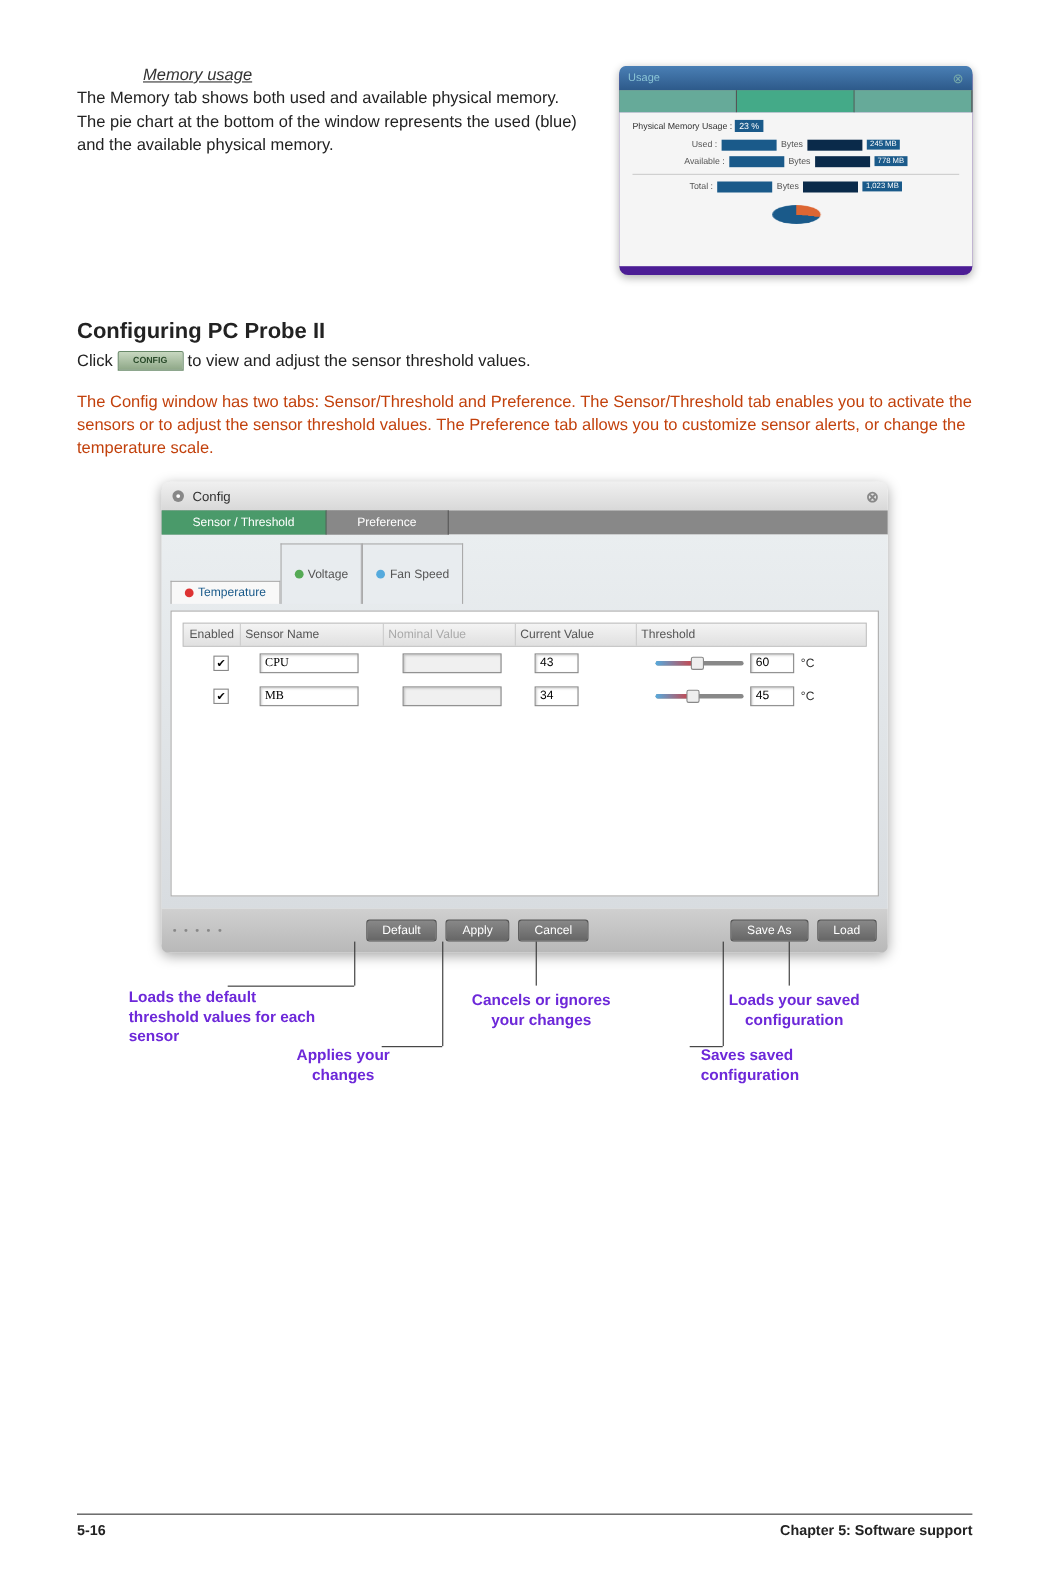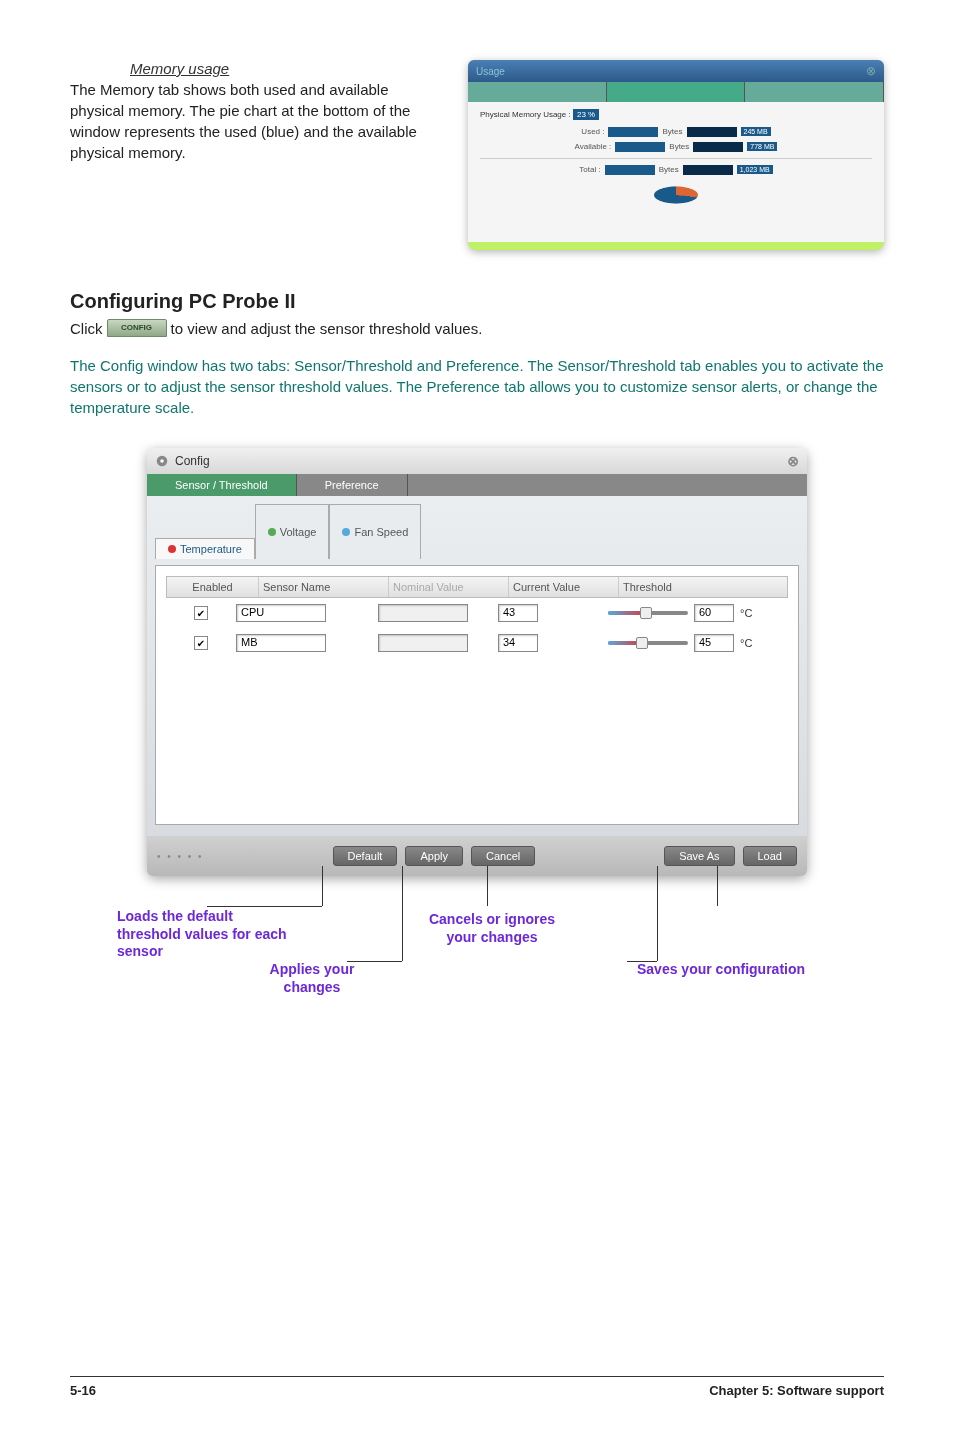--- a/index.html
+++ b/index.html
@@ -30,23 +30,23 @@
       margin-left: 60px;
       margin-bottom: 2px;
       color: #333;
     }
     .memory-para {
       font-size: 15px;
       line-height: 1.4;
       color: #222;
     }
     .memory-screenshot {
-      width: 416px;
+      width: 321px;
       height: 190px;
-      background: #bef264;
+      background: #4c1d95;
       border-radius: 8px;
       box-shadow: 0 2px 8px rgba(0,0,0,0.3);
       position: relative;
     }
     .ms-header {
       background: linear-gradient(180deg, #4a7fb5, #2d5a8a);
       height: 22px;
       border-radius: 6px 6px 0 0;
       display: flex;
       align-items: center;
@@ -163,22 +163,22 @@
       position: relative;
       font-size: 8px;
       text-align: center;
       line-height: 16px;
       color: #2a4a2a;
       font-weight: bold;
     }
     .config-para {
       font-size: 15px;
       line-height: 1.4;
-      color: #0f766e;
-      margin-bottom: 30px;
+      color: #c2410c;
+      margin-bottom: 20px;
     }
 
     .config-window {
       width: 660px;
       margin: 0 auto;
       background: #fff;
       border-radius: 8px;
       box-shadow: 0 3px 12px rgba(0,0,0,0.35);
     }
     .cw-header {
@@ -262,33 +262,33 @@
       padding: 10px;
       height: 260px;
     }
     .cw-headers {
       display: flex;
       background: linear-gradient(180deg, #f4f4f4, #e0e0e0);
       border: 1px solid #bbb;
       font-size: 11px;
       color: #555;
     }
-    .cw-col-enabled { width: 92px; padding: 4px; border-right: 1px solid #ccc; text-align: center; }
+    .cw-col-enabled { width: 52px; padding: 4px; border-right: 1px solid #ccc; text-align: center; }
     .cw-col-sensor { width: 130px; padding: 4px; border-right: 1px solid #ccc; }
     .cw-col-nominal { width: 120px; padding: 4px; border-right: 1px solid #ccc; color: #aaa; }
     .cw-col-current { width: 110px; padding: 4px; border-right: 1px solid #ccc; }
     .cw-col-threshold { flex: 1; padding: 4px; }
     .cw-row {
       display: flex;
       align-items: center;
       padding: 6px 0;
       font-size: 11px;
     }
     .cw-cell-enabled { width: 70px; text-align: center; }
-    .cw-cell-sensor { width: 142px; }
+    .cw-cell-sensor { width: 130px; font-family: Liberation Serif, serif; }
     .cw-cell-nominal { width: 120px; }
     .cw-cell-current { width: 110px; }
     .cw-cell-threshold { flex: 1; display: flex; align-items: center; gap: 6px; }
     .cw-check {
       width: 14px;
       height: 14px;
       border: 1px solid #888;
       background: #fff;
       display: inline-flex;
       align-items: center;
@@ -562,22 +562,23 @@
   <div class="callout" style="left:-30px; top:22px; width:180px; text-align:left;">Loads the default threshold values for each sensor</div>
 
   <div class="callout-line" style="left:255px; top:-20px; width:1px; height:95px;"></div>
   <div class="callout-line" style="left:200px; top:75px; width:55px; height:1px;"></div>
   <div class="callout" style="left:100px; top:75px; width:130px;">Applies your changes</div>
 
   <div class="callout-line" style="left:340px; top:-20px; width:1px; height:40px;"></div>
   <div class="callout" style="left:280px; top:25px; width:130px;">Cancels or ignores your changes</div>
 
   <div class="callout-line" style="left:570px; top:-20px; width:1px; height:40px;"></div>
+  <div class="callout" style="left:490px; top:25px; width:170px;">Loads your saved configuration</div>
 
   <div class="callout-line" style="left:510px; top:-20px; width:1px; height:95px;"></div>
   <div class="callout-line" style="left:480px; top:75px; width:30px; height:1px;"></div>
-  <div class="callout" style="left:490px; top:75px; width:170px; text-align:left;">Saves your configuration</div>
+  <div class="callout" style="left:490px; top:75px; width:170px; text-align:left;">Saves saved configuration</div>
 </div>
 
 <div class="page-footer">
   <span>5-16</span>
   <span>Chapter 5: Software support</span>
 </div>
 
 </body></html>

